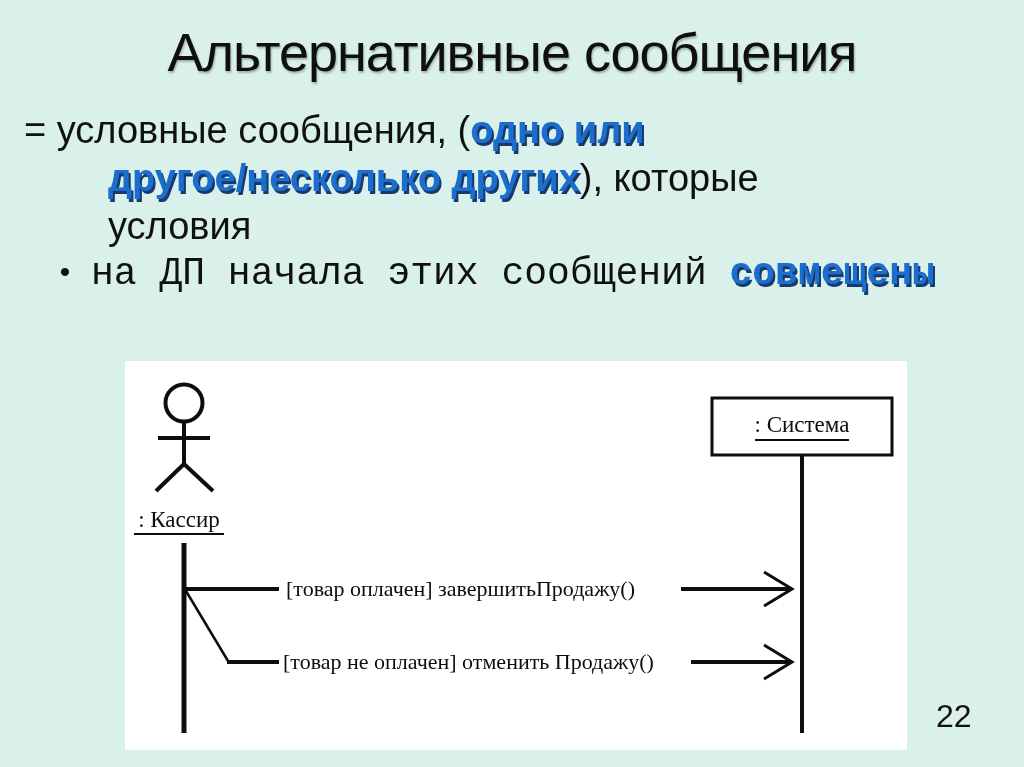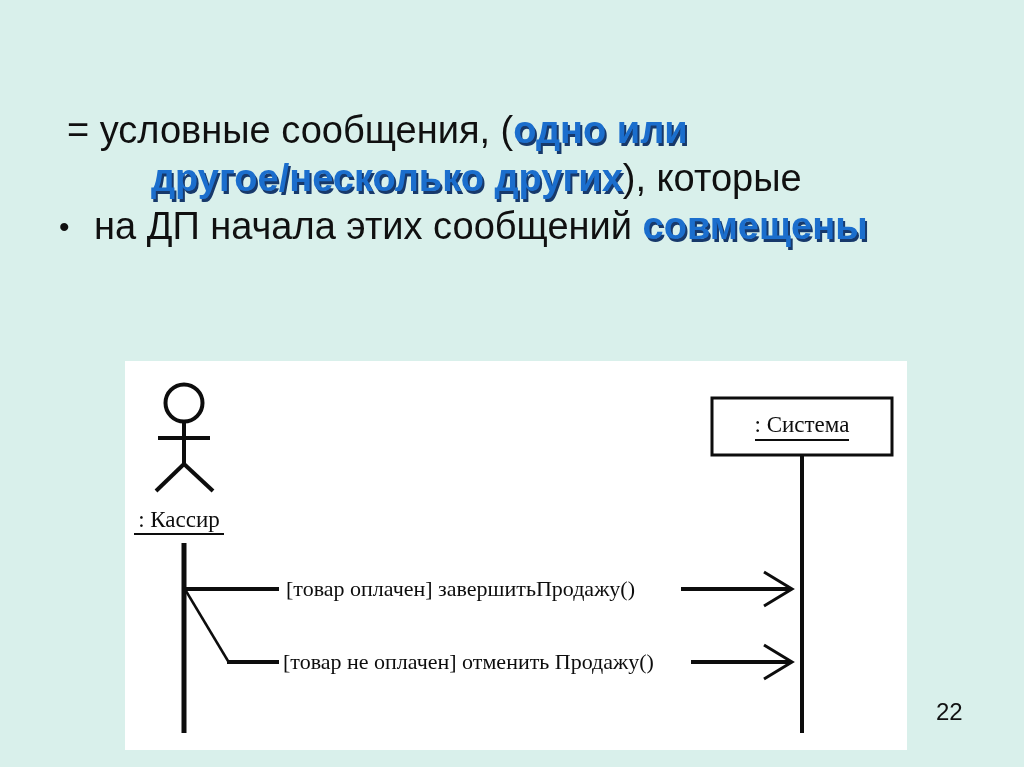--- a/index.html
+++ b/index.html
@@ -27,25 +27,24 @@
   }
   .body-text {
     position: absolute;
     top: 106px; left: 0; right: 0;
     font-size: 38px;
     color: #101010;
   }
   .line {
     line-height: 48px;
     white-space: nowrap;
-    margin-left: 43px;
   }
   .ln-first   { padding-left: 24px; }
   .ln-indent  { padding-left: 108px; }
-  .ln-bullet  { padding-left: 16px; }
+  .ln-bullet  { padding-left: 56px; font-family: Liberation Mono, monospace; }
   .bullet-marker {
     display: inline-block;
     width: 35px;
     font-size: 30px;
     vertical-align: 2px;
   }
   .blue-bold {
     color: #1b6ecd;
     font-weight: bold;
     text-shadow: 2px 3px 0 #17396b;
@@ -59,33 +58,35 @@
   .diagram-panel svg { display: block; }
   .uml-serif {
     font-family: "Liberation Serif", serif;
     fill: #0d0d0d;
   }
   .uml-label  { font-size: 23px; }
   .uml-msg    { font-size: 22px; }
   .page-number {
     position: absolute;
     left: 936px; top: 698px;
-    font-size: 24px;
+    font-size: 32px;
     color: #111111;
   }
 </style>
 </head>
 <body>
 
 <div class="slide">
 
+  <div class="title">Альтернативные сообщения</div>
 
   <div class="body-text">
     <div class="line ln-first"><span>= условные сообщения, (</span><span class="blue-bold">одно или</span></div>
     <div class="line ln-indent"><span class="blue-bold">другое/несколько других</span><span>), которые</span></div>
+    <div class="line ln-indent">условия</div>
     <div class="line ln-bullet"><span class="bullet-marker">•</span><span>на ДП начала этих сообщений </span><span class="blue-bold">совмещены</span></div>
   </div>
 
   <div class="diagram-panel">
     <svg width="782" height="389" viewBox="0 0 782 389" xmlns="http://www.w3.org/2000/svg">
 
       <g stroke="#0d0d0d" fill="none">
         <circle cx="59" cy="42" r="18.5" stroke-width="4"></circle>
         <line x1="59" y1="60" x2="59" y2="104" stroke-width="4"></line>
         <line x1="33" y1="77" x2="85" y2="77" stroke-width="4"></line>

